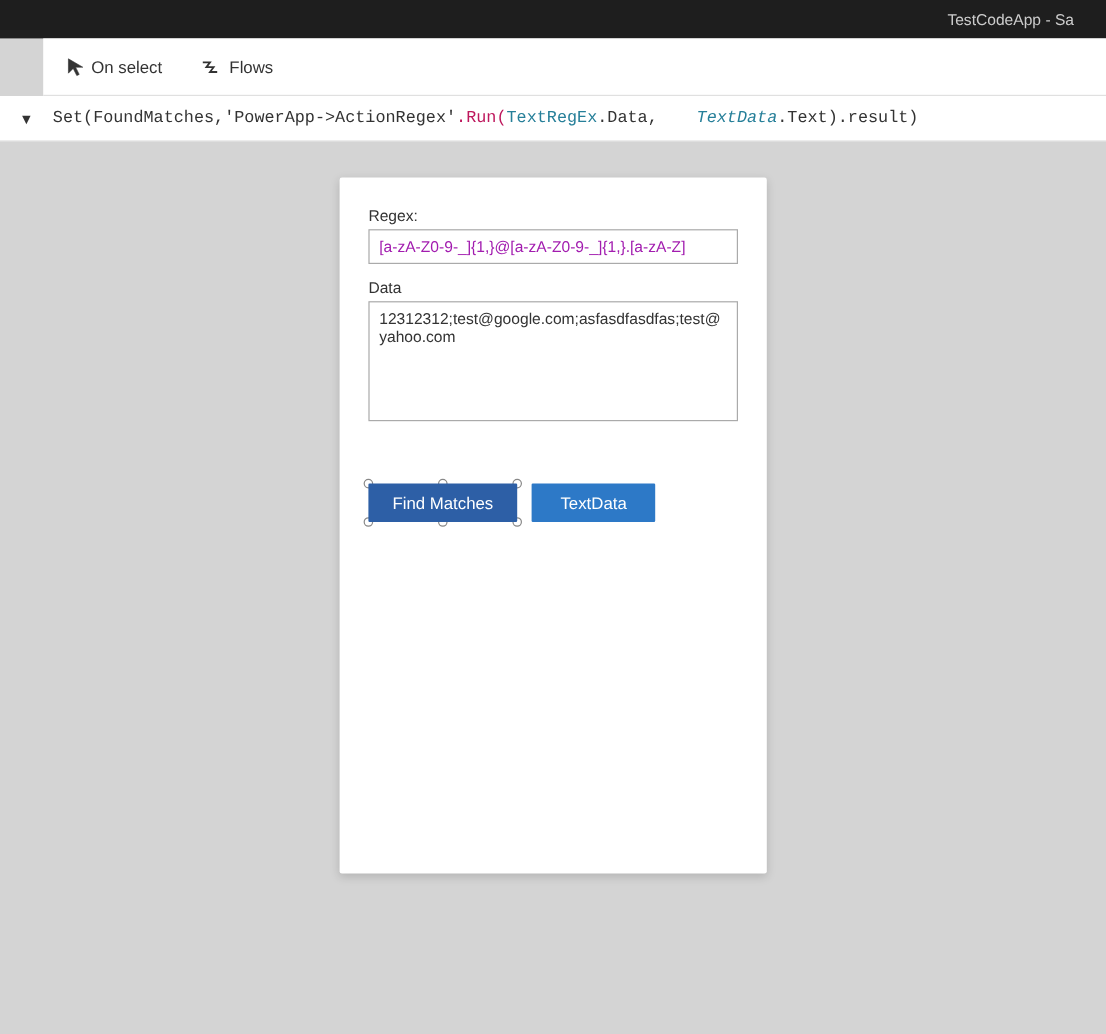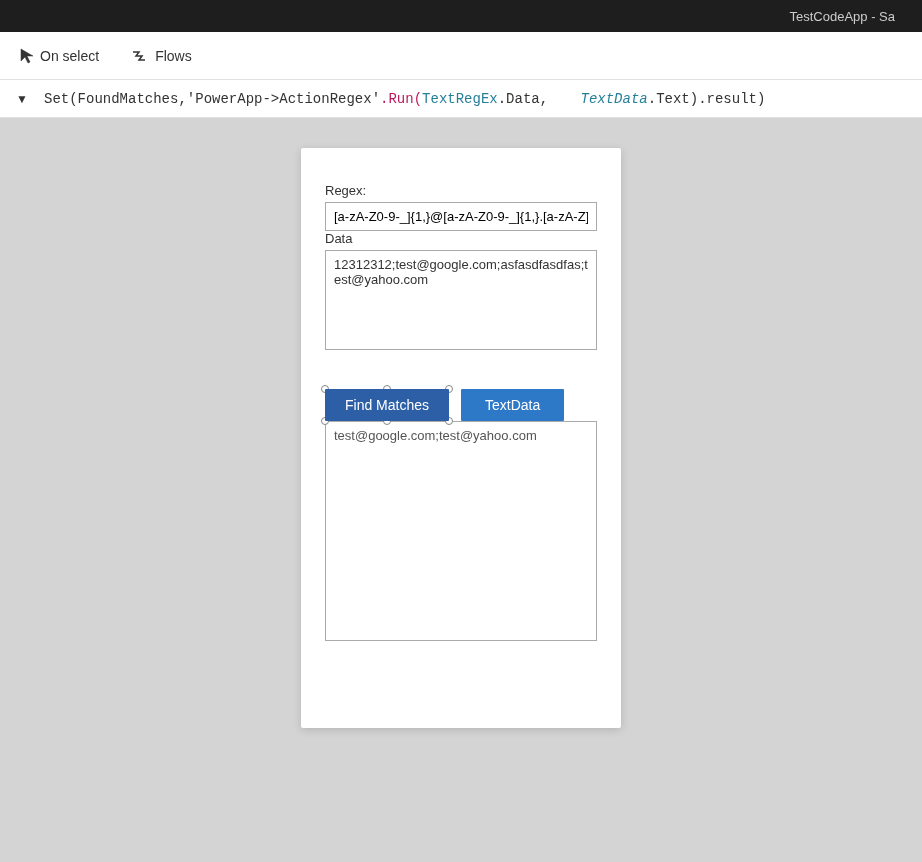--- a/index.html
+++ b/index.html
@@ -26,20 +26,21 @@
 
     
     .toolbar {
       background: #ffffff;
       height: 48px;
       display: flex;
       align-items: center;
       padding: 0 12px;
       border-bottom: 1px solid #e0e0e0;
       gap: 16px;
+      margin-left: 36px;
     }
 
     .toolbar-item {
       display: flex;
       align-items: center;
       gap: 6px;
       font-size: 14px;
       color: #333;
       cursor: pointer;
       padding: 6px 8px;
@@ -81,43 +82,44 @@
       height: calc(862px - 32px - 48px - 38px);
       display: flex;
       align-items: flex-start;
       justify-content: center;
       padding-top: 30px;
     }
 
     
     .app-card {
       background: #ffffff;
-      width: 320px;
+      width: 356px;
       min-height: 580px;
       border-radius: 2px;
       box-shadow: 0 2px 8px rgba(0,0,0,0.15);
-      padding: 35px 24px 24px 24px;
+      padding: 24px 24px 24px 24px;
       display: flex;
       flex-direction: column;
+      gap: 12px;
     }
 
     .field-label {
       font-size: 13px;
       color: #333;
       margin-bottom: 4px;
     }
 
     .text-input {
       width: 100%;
       border: 1px solid #aaa;
       padding: 6px 8px;
       font-size: 13px;
       font-family: 'Segoe UI', Arial, sans-serif;
       outline: none;
-      color: #000000;
+      color: #a21caf;
       background: #fff;
     }
 
     .textarea-input {
       width: 100%;
       border: 1px solid #aaa;
       padding: 6px 8px;
       font-size: 13px;
       font-family: 'Segoe UI', Arial, sans-serif;
       outline: none;
@@ -249,18 +251,15 @@
         <div class="handle tr"></div>
         <div class="handle bl"></div>
         <div class="handle bm"></div>
         <div class="handle br"></div>
         <button class="btn-find">Find Matches</button>
       </div>
 
       <button class="btn-cleanup">TextData</button>
     </div>
 
-    <div class="output-area">
-      <span>test@google.com;test@yahoo.com</span>
-    </div>
 
   </div>
 </div>
 
 </body></html>

